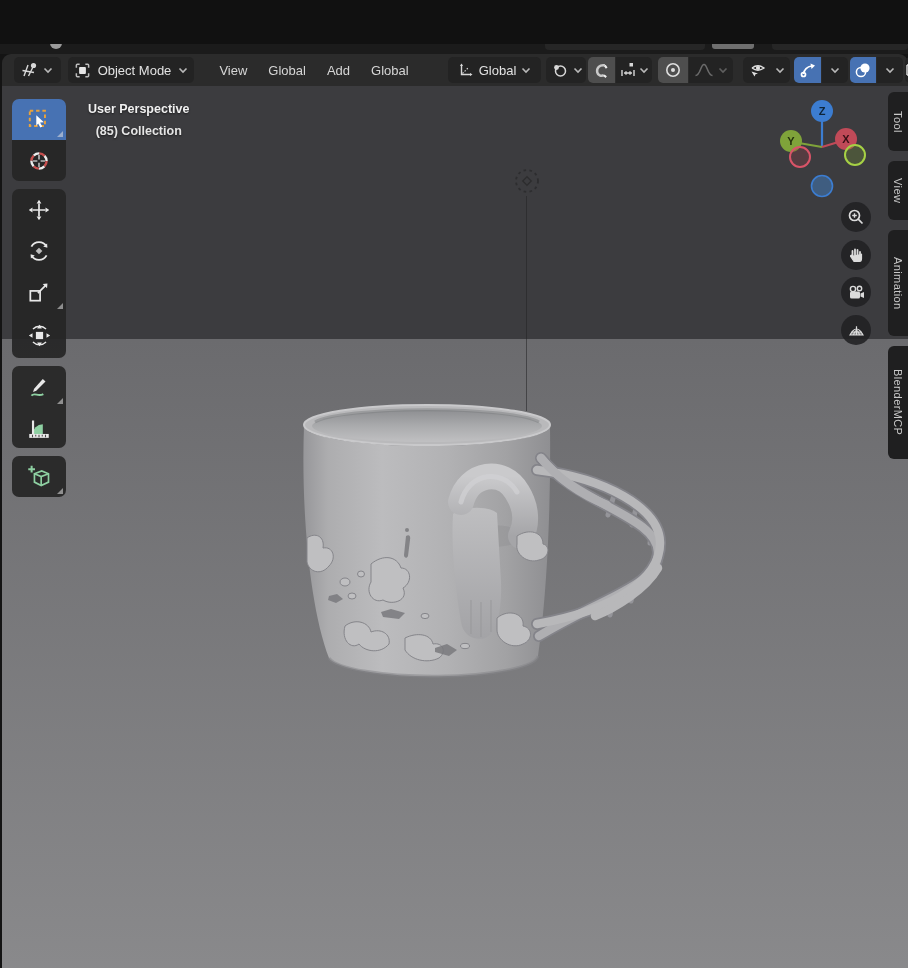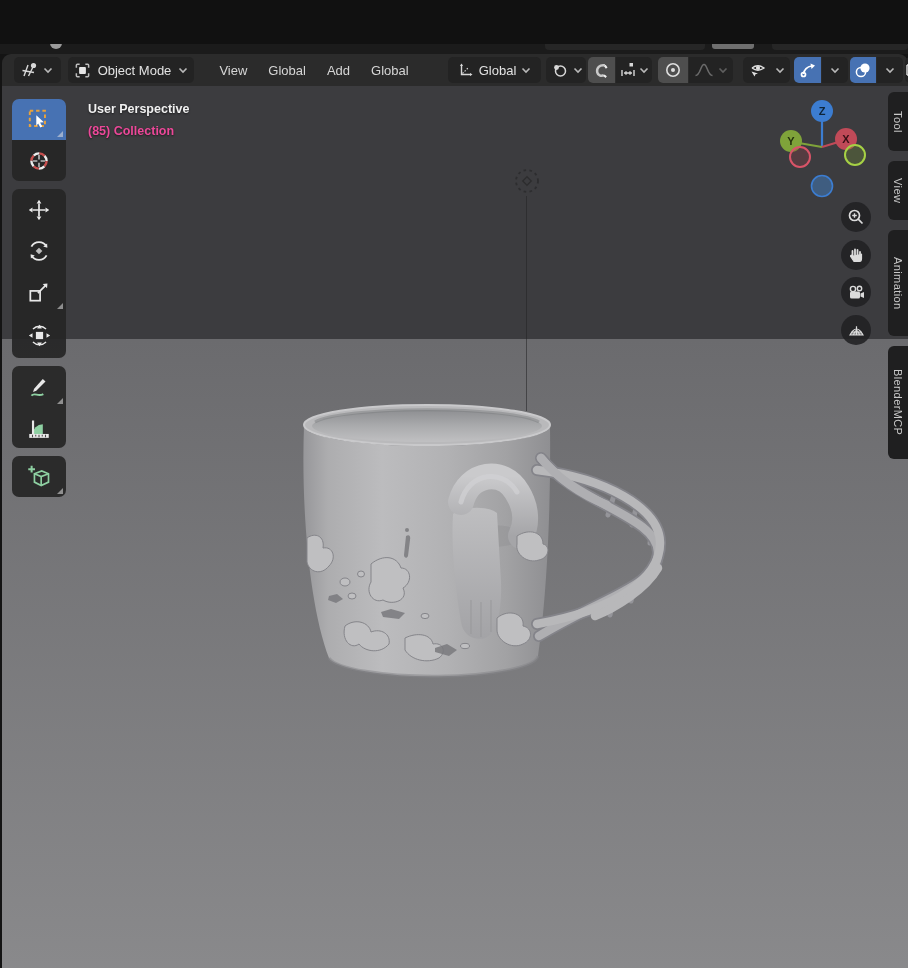--- a/index.html
+++ b/index.html
@@ -16,22 +16,22 @@
   .menuitem{font-size:13px;color:#d6d6d6;padding:4px 2px;}
   .chev{width:10px;height:7px;flex:0 0 auto;}
   .dim{opacity:.4;}
 
   
   .vp-dark{position:absolute;left:2px;top:42px;width:906px;height:253px;background:#3c3c3f;z-index:1;}
   .vp-light{position:absolute;left:2px;top:295px;width:906px;height:667px;background:linear-gradient(#6b6b6e,#8b8b8d);z-index:1;}
   .vp-bottom{position:absolute;left:2px;top:962px;width:906px;height:6px;background:#47474a;z-index:2;}
 
   
-  .vp-text{position:absolute;left:88px;top:54px;z-index:10;color:#f1f1f1;font-size:12.5px;font-weight:700;line-height:22px;text-shadow:0 1px 2px rgba(0,0,0,.55);}
-  .vp-text .line2{color:#ec4899;}
+  .vp-text{position:absolute;left:88px;top:54px;z-index:10;color:#f1f1f1;font-size:12.5px;font-weight:700;line-height:22px;text-shadow:0 1px 2px rgba(0,0,0,.55);text-align:center;}
+  .vp-text .line2{color:#e5e5e5;}
 
   
   .toolbar{position:absolute;left:12px;top:55px;width:54px;z-index:12;}
   .tgroup{margin-bottom:8px;border-radius:7px;overflow:hidden;}
   .tbtn{height:41px;background:rgba(38,38,38,.93);display:flex;align-items:center;justify-content:center;position:relative;}
   .tbtn.tall{height:46px;}
   .tbtn.active{background:#4772b3;}
   .tri{position:absolute;right:3px;bottom:3px;width:0;height:0;border-left:6px solid transparent;border-bottom:6px solid rgba(225,225,225,.55);}
 
   

